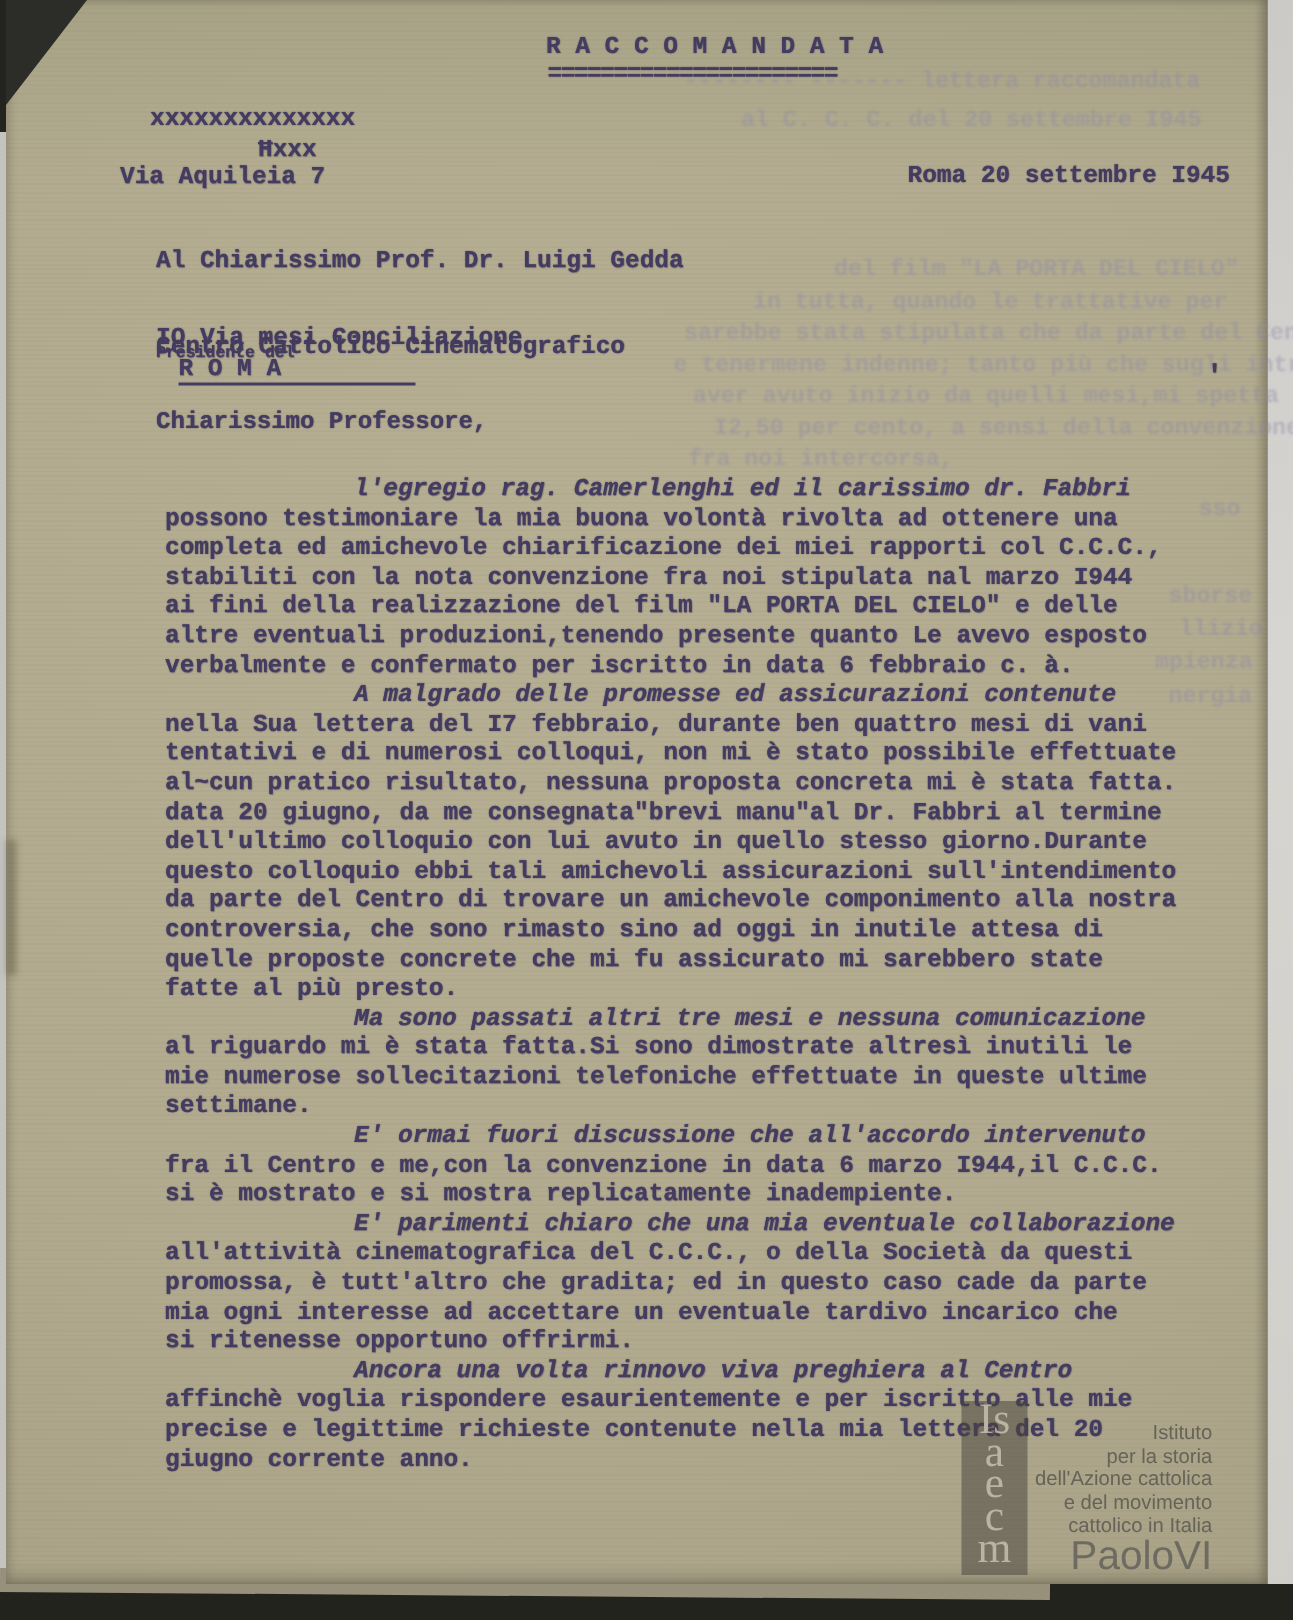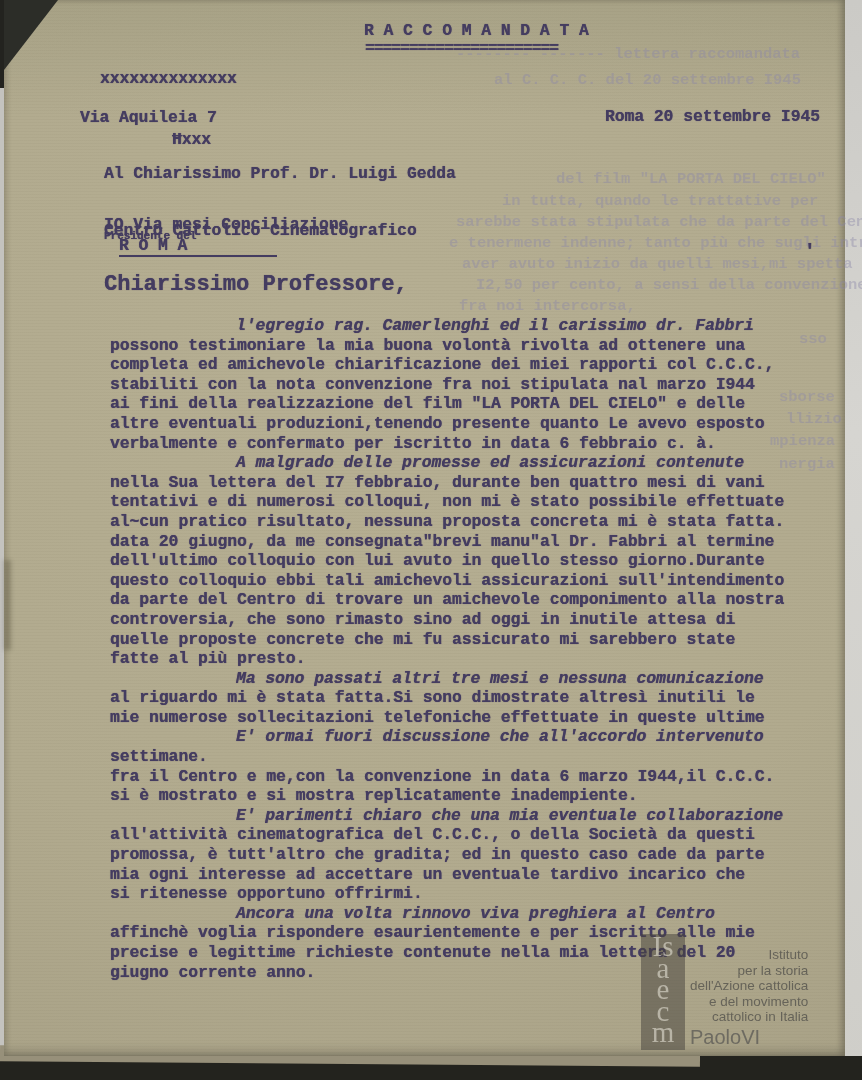--- a/index.html
+++ b/index.html
@@ -23,47 +23,47 @@
                border-top:70px solid #2c2d28;border-right:54px solid transparent;}
   .crease{position:absolute;left:0;top:560px;width:7px;height:90px;background:rgba(40,35,20,.25);
           filter:blur(2px);}
   
   .typed{color:#443c60;font-weight:700;white-space:pre;
          text-shadow:0 0 .8px rgba(68,60,96,.85), .4px .4px .6px rgba(68,60,96,.45);}
   .abs{position:absolute;}
   .title{left:360px;top:21px;font-size:16.3px;}
   .title-underline{left:361px;top:39px;font-size:16.3px;letter-spacing:-1px;}
   .snd1{left:96px;top:69px;font-size:16.3px;}
-  .snd2{left:168px;top:90px;font-size:16.3px;margin-top:40px;}
+  .snd2{left:168px;top:90px;font-size:16.3px;}
   .snd3{left:76px;top:108px;font-size:16.3px;}
   .dateline{left:601px;top:107px;font-size:16.3px;}
   .r1{left:100px;top:164px;font-size:16.3px;}
   .r2{left:100px;top:186px;font-size:11px;margin-top:44px;}
   .r3{left:100px;top:194px;font-size:16.3px;margin-top:27px;}
   .r4{left:100px;top:215px;font-size:16.3px;}
   .r5{left:100px;top:236px;font-size:16.3px;width:158px;border-bottom:2px solid #443c60;margin-left:15px;}
-  .salutation{left:100px;top:272px;font-size:22px;}
+  .salutation{left:100px;top:272px;font-size:16px;}
   .body{position:absolute;left:106px;top:316px;width:740px;}
   .body .line{font-size:16.3px;line-height:19.6px;height:19.6px;color:#443c60;font-weight:700;
               white-space:pre;text-shadow:0 0 .8px rgba(68,60,96,.85), .4px .4px .6px rgba(68,60,96,.45);}
   .body .line.indent{padding-left:126px;font-style:italic;}
   .stray-mark{left:800px;top:240px;font-size:19px;}
   
   .ghost-layer{position:absolute;left:0;top:0;width:742px;height:1056px;pointer-events:none;}
   .ghost{position:absolute;font-size:15.5px;font-weight:700;color:#8b87a9;opacity:.40;
          filter:blur(.7px);white-space:pre;}
   
   .watermark{position:absolute;left:637px;top:921px;display:flex;align-items:flex-start;margin-top:13px;}
   .wm-block{width:44px;height:114px;background:rgba(70,68,61,.52);display:flex;flex-direction:column;
             align-items:center;padding-top:2px;}
   .wm-letter{font-family:"Liberation Serif","DejaVu Serif",serif;font-size:29px;line-height:21.5px;
              color:rgba(202,198,186,.78);}
   .wm-text{padding:13px 0 0 5px;font-family:"Liberation Sans","DejaVu Sans",sans-serif;}
   .wm-line{font-size:13.5px;line-height:15.6px;color:rgba(92,90,82,.88);white-space:pre;text-align:right;}
-  .wm-brand{font-size:20px;line-height:22px;color:rgba(103,101,93,.9);margin-top:1px;}
+  .wm-brand{font-size:27px;line-height:22px;color:rgba(103,101,93,.9);margin-top:1px;text-align:right;}
 </style>
 </head>
 <body>
 
 <div class="scan">
 
   <div class="strip-right"></div>
   <div class="strip-left"></div>
   <div class="strip-bottom"></div>
   <div class="under-sheet"></div>
@@ -121,22 +121,22 @@
         <div class="line">data 20 giugno, da me consegnata"brevi manu"al Dr. Fabbri al termine</div>
         <div class="line">dell'ultimo colloquio con lui avuto in quello stesso giorno.Durante</div>
         <div class="line">questo colloquio ebbi tali amichevoli assicurazioni sull'intendimento</div>
         <div class="line">da parte del Centro di trovare un amichevole componimento alla nostra</div>
         <div class="line">controversia, che sono rimasto sino ad oggi in inutile attesa di</div>
         <div class="line">quelle proposte concrete che mi fu assicurato mi sarebbero state</div>
         <div class="line">fatte al più presto.</div>
         <div class="line indent">Ma sono passati altri tre mesi e nessuna comunicazione</div>
         <div class="line">al riguardo mi è stata fatta.Si sono dimostrate altresì inutili le</div>
         <div class="line">mie numerose sollecitazioni telefoniche effettuate in queste ultime</div>
+        <div class="line">settimane.</div>
         <div class="line indent">E' ormai fuori discussione che all'accordo intervenuto</div>
-        <div class="line">settimane.</div>
         <div class="line">fra il Centro e me,con la convenzione in data 6 marzo I944,il C.C.C.</div>
         <div class="line">si è mostrato e si mostra replicatamente inadempiente.</div>
         <div class="line indent">E' parimenti chiaro che una mia eventuale collaborazione</div>
         <div class="line">all'attività cinematografica del C.C.C., o della Società da questi</div>
         <div class="line">promossa, è tutt'altro che gradita; ed in questo caso cade da parte</div>
         <div class="line">mia ogni interesse ad accettare un eventuale tardivo incarico che</div>
         <div class="line">si ritenesse opportuno offrirmi.</div>
         <div class="line indent">Ancora una volta rinnovo viva preghiera al Centro</div>
         <div class="line">affinchè voglia rispondere esaurientemente e per iscritto alle mie</div>
         <div class="line">precise e legittime richieste contenute nella mia lettera del 20</div>

